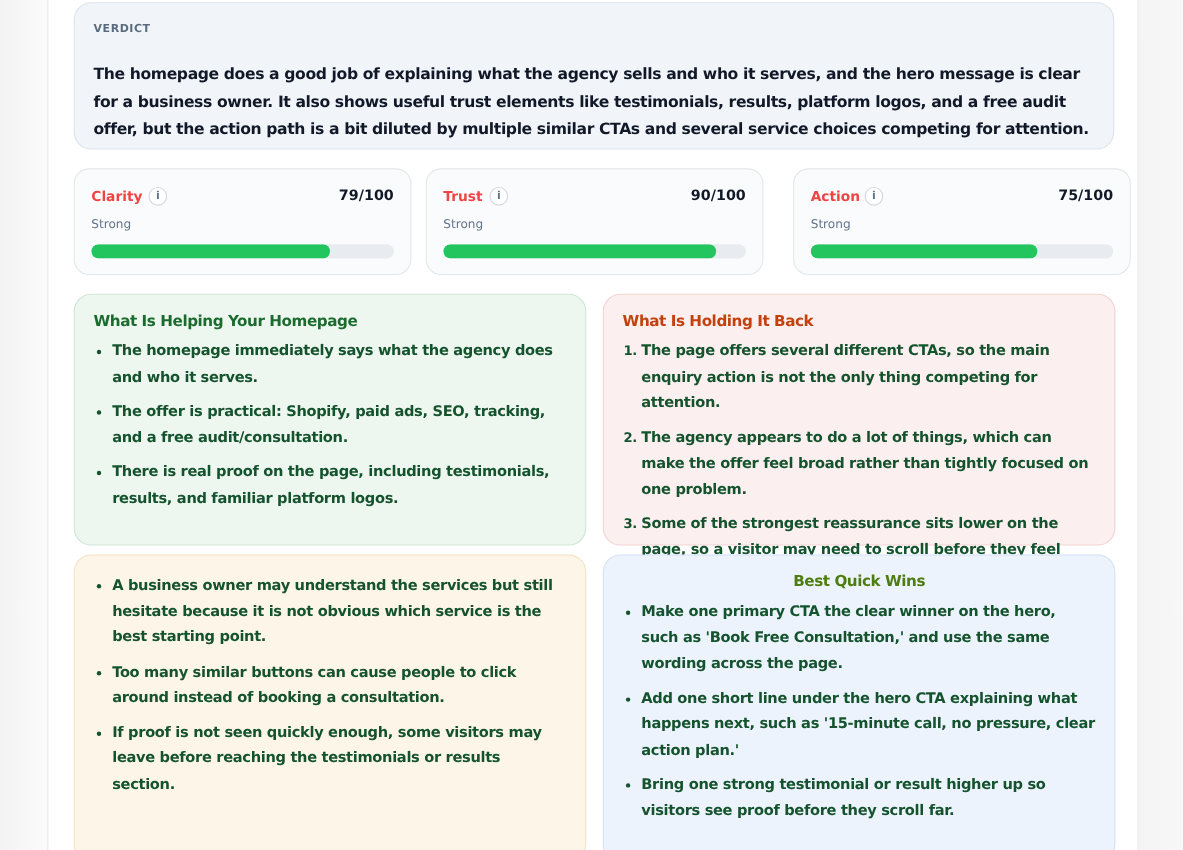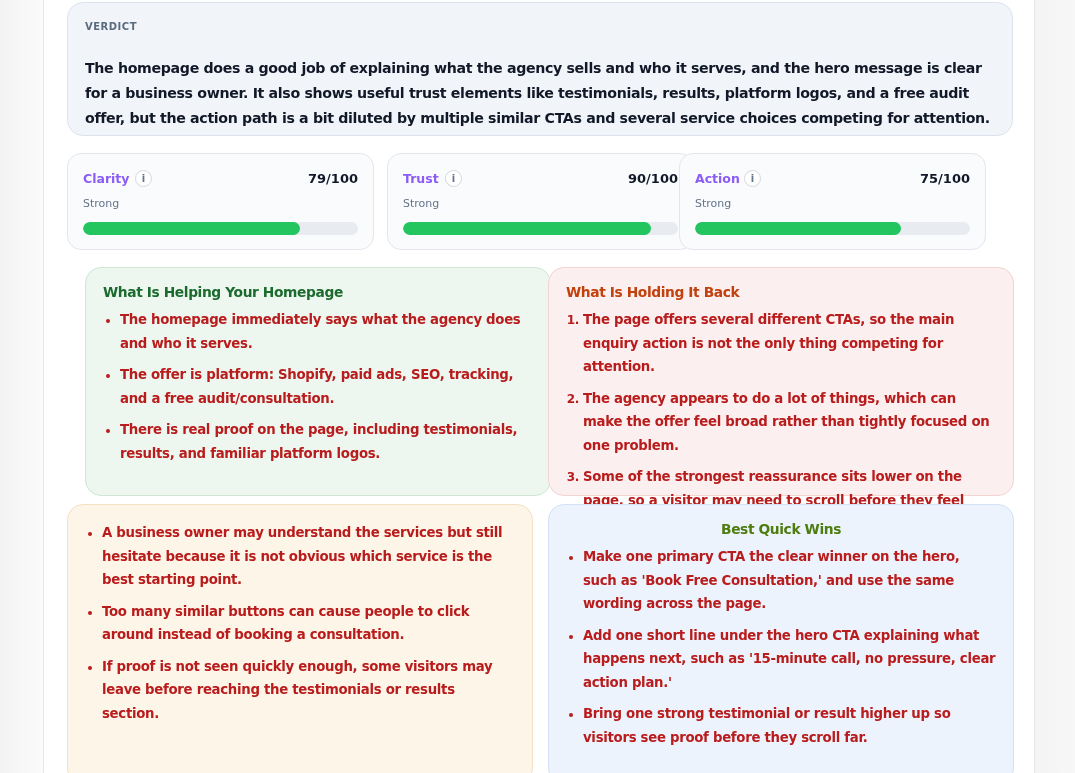--- a/index.html
+++ b/index.html
@@ -22,46 +22,46 @@
     font-size: 10px; font-weight: bold; letter-spacing: 0.5px; color: #5b6b7e;
   }
   .verdict-text {
     margin-top: 24px; font-size: 14.2px; font-weight: bold; line-height: 25px; color: #111827;
     letter-spacing: -0.35px;
   }
   .score-card {
     position: absolute; top: 153px; width: 307px; height: 97px;
     background: #fafbfd; border: 1px solid #e3e6eb; border-radius: 14px;
   }
-  .score-name { position: absolute; left: 15px; top: 17px; font-size: 12.5px; font-weight: bold; color: #8b5cf6; }
+  .score-name { position: absolute; left: 15px; top: 17px; font-size: 12.5px; font-weight: bold; color: #ef4444; }
   .info-icon {
     position: absolute; top: 16px; width: 17px; height: 17px; border-radius: 50%;
     border: 1px solid #d4d8de; background: #ffffff; font-size: 10px; color: #64748b;
     text-align: center; line-height: 15px; font-weight: bold; cursor: pointer;
   }
   .score-value { position: absolute; right: 15px; top: 17px; font-size: 13px; font-weight: bold; color: #111827; }
   .score-rating { position: absolute; left: 15px; top: 43px; font-size: 11px; font-weight: normal; color: #64748b; }
   .bar-track {
     position: absolute; left: 15px; top: 68px; width: 275px; height: 13px;
     background: #e8ebef; border-radius: 7px; overflow: hidden;
   }
   .bar-fill { height: 100%; border-radius: 7px; }
   .panel {
     position: absolute; width: 466px; border-radius: 16px; padding: 16px 17px 0 17px;
   }
   .panel-title { font-size: 13.8px; font-weight: bold; letter-spacing: -0.4px; margin-bottom: 8px; }
   .panel ul, .panel ol { margin: 0; }
   .panel ul { padding-left: 17px; }
   .panel ol { padding-left: 17px; }
   .panel li {
-    font-size: 13.3px; font-weight: bold; line-height: 23.5px; color: #b91c1c;
+    font-size: 13.3px; font-weight: bold; line-height: 23.5px; color: #14532d;
     margin-bottom: 8px; letter-spacing: -0.3px;
   }
   .panel li::marker { font-size: 12px; }
-  .p-green { left: 23px; top: 267px; height: 229px; background: #edf6ef; border: 1px solid #cfe6d5; margin-left: 18px; }
+  .p-green { left: 23px; top: 267px; height: 229px; background: #edf6ef; border: 1px solid #cfe6d5; }
   .p-green .panel-title { color: #1b6b2e; }
   .p-red { left: 504px; top: 267px; height: 229px; background: #fcefef; border: 1px solid #f4d3d3; }
   .p-red .panel-title { color: #c2410c; }
   .p-orange { left: 23px; top: 504px; height: 280px; background: #fdf5e8; border: 1px solid #f3e1c3; }
   .p-orange .panel-title { color: #a9620b; }
   .p-blue { left: 504px; top: 504px; height: 280px; background: #edf3fd; border: 1px solid #d3e0f5; }
   .p-blue .panel-title { color: #4d7c0f; text-align: center; }
 </style>
 </head>
 <body>
@@ -86,35 +86,35 @@
   <div class="score-card" style="left:343px;">
     <span class="score-name">Trust</span>
     <span class="info-icon" style="left:57px;">i</span>
     <span class="score-value">90/100</span>
     <span class="score-rating">Strong</span>
     <div class="bar-track">
       <div class="bar-fill" style="width:90%; background:#22c55e;"></div>
     </div>
   </div>
 
-  <div class="score-card" style="left:635px;">
+  <div class="score-card" style="left:677px;">
     <span class="score-name">Action</span>
     <span class="info-icon" style="left:64px;">i</span>
     <span class="score-value">75/100</span>
     <span class="score-rating">Strong</span>
     <div class="bar-track">
       <div class="bar-fill" style="width:75%; background:#22c55e;"></div>
     </div>
   </div>
 
   <section class="panel p-green">
     <h3 class="panel-title">What Is Helping Your Homepage</h3>
     <ul>
       <li>The homepage immediately says what the agency does and who it serves.</li>
-      <li>The offer is platform: Shopify, paid ads, SEO, tracking, and a free audit/consultation.</li>
+      <li>The offer is practical: Shopify, paid ads, SEO, tracking, and a free audit/consultation.</li>
       <li>There is real proof on the page, including testimonials, results, and familiar platform logos.</li>
     </ul>
   </section>
 
   <section class="panel p-red">
     <h3 class="panel-title">What Is Holding It Back</h3>
     <ol>
       <li>The page offers several different CTAs, so the main enquiry action is not the only thing competing for attention.</li>
       <li>The agency appears to do a lot of things, which can make the offer feel broad rather than tightly focused on one problem.</li>
       <li>Some of the strongest reassurance sits lower on the page, so a visitor may need to scroll before they feel fully convinced.</li>

